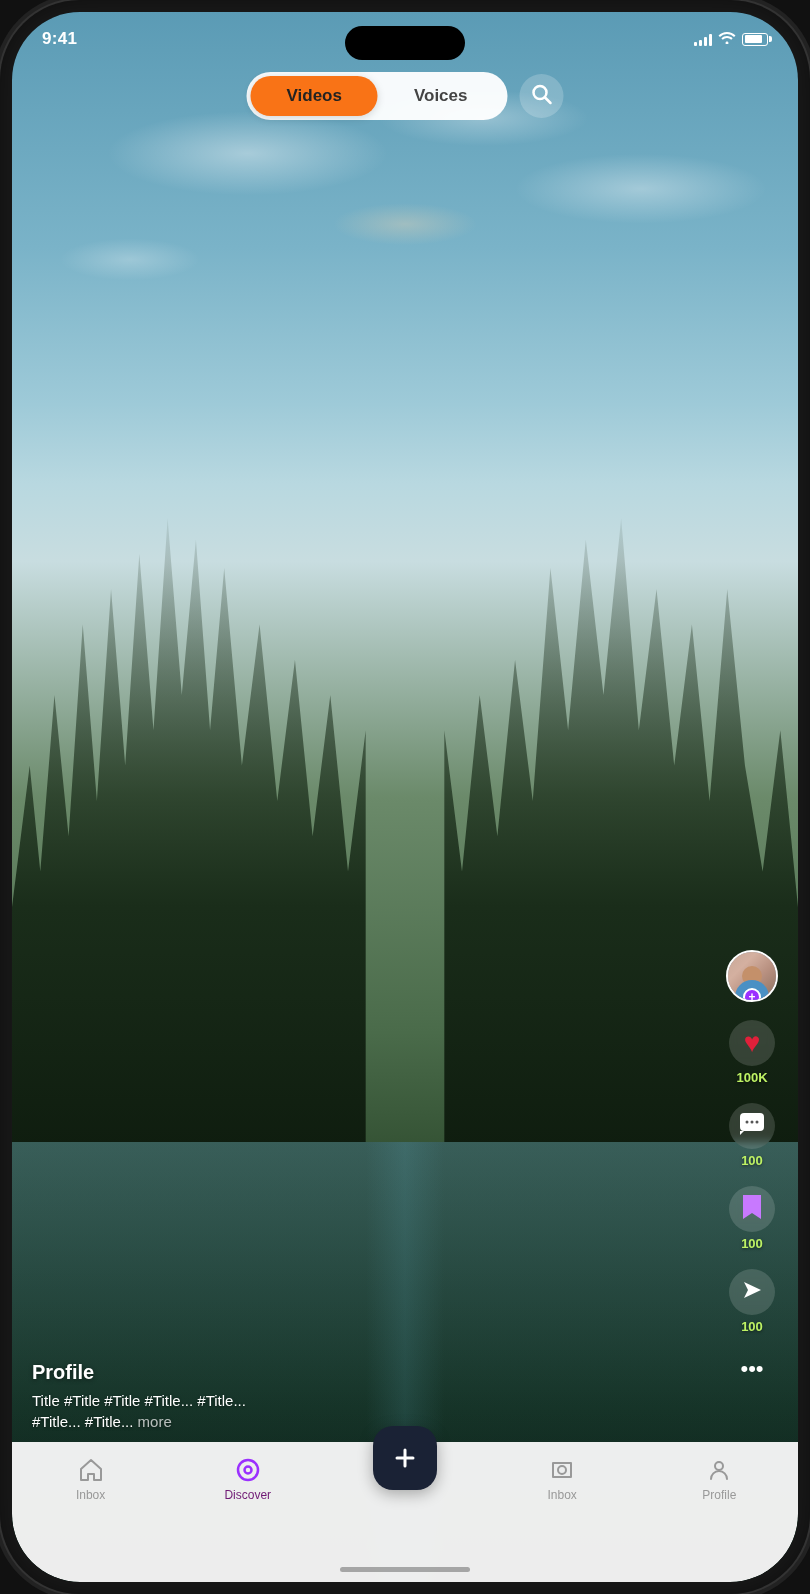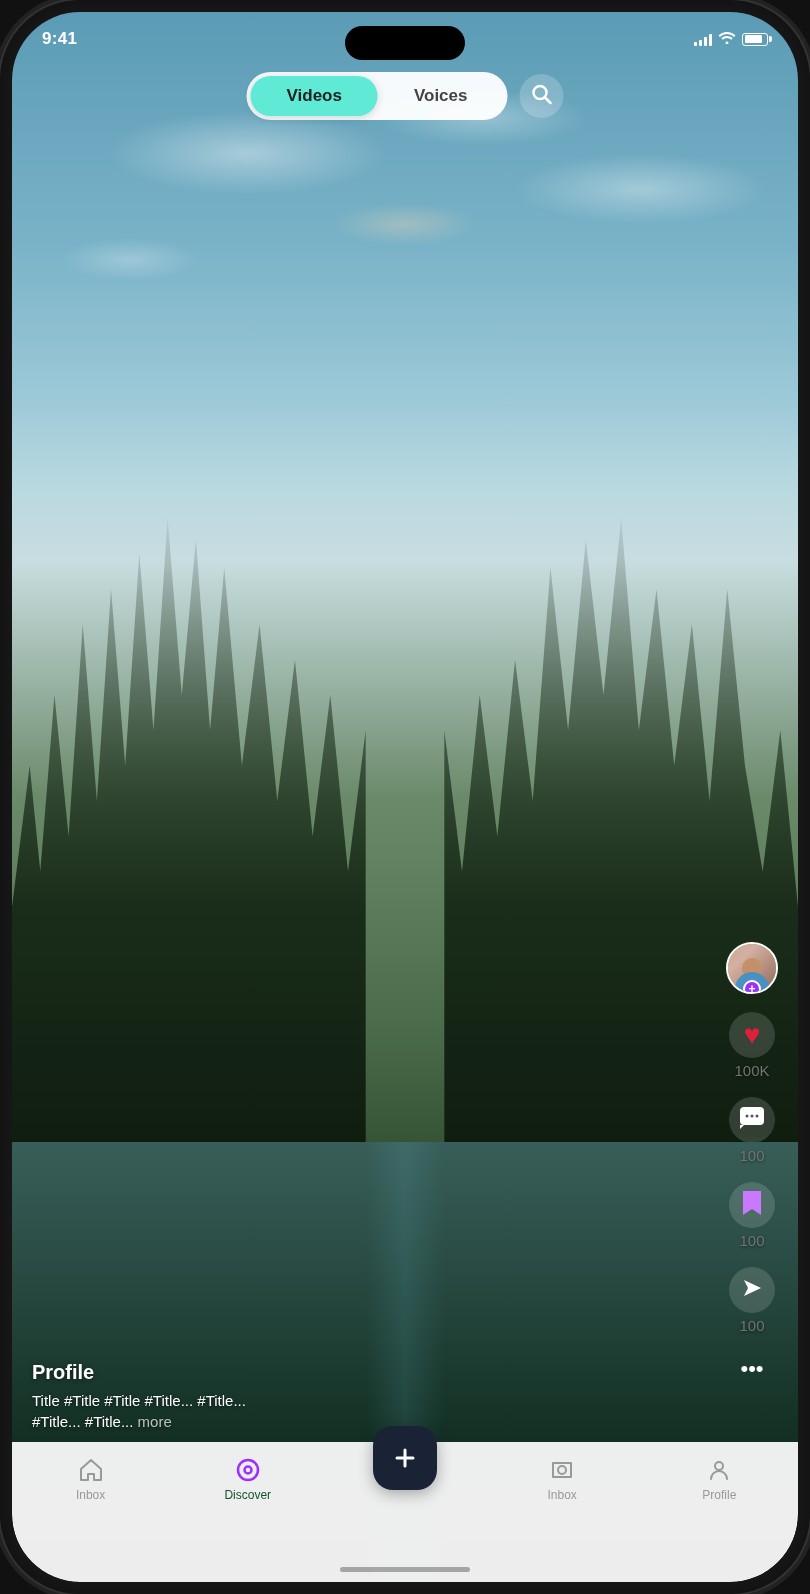--- a/index.html
+++ b/index.html
@@ -229,21 +229,21 @@
     .tab-btn {
       padding: 10px 36px;
       border-radius: 26px;
       font-size: 17px;
       font-weight: 600;
       cursor: pointer;
       color: #222;
       transition: background 0.2s;
     }
     .tab-btn.active {
-      background: #5eead4;
+      background: #f97316;
       box-shadow: 0 2px 8px rgba(0,0,0,0.15);
     }
     .tab-btn:not(.active) {
       color: #444;
       background: transparent;
     }
     .search-btn {
       background: rgba(255,255,255,0.2);
       width: 44px;
       height: 44px;
@@ -331,23 +331,23 @@
       width: 46px;
       height: 46px;
       background: rgba(255,255,255,0.15);
       border-radius: 50%;
       display: flex;
       align-items: center;
       justify-content: center;
       backdrop-filter: blur(4px);
     }
     .action-count {
-      color: #737373;
-      font-size: 15px;
-      font-weight: 400;
+      color: #bef264;
+      font-size: 13px;
+      font-weight: 700;
       text-shadow: 0 1px 3px rgba(0,0,0,0.5);
     }
     .more-dots {
       color: white;
       font-size: 22px;
       cursor: pointer;
       margin-top: 4px;
     }
     
     .bottom-info {
@@ -403,21 +403,21 @@
       display: flex;
       align-items: center;
       justify-content: center;
     }
     .nav-label {
       font-size: 12px;
       color: #999;
       font-weight: 500;
     }
     .nav-label.active {
-      color: #14532d;
+      color: #701a75;
     }
     .plus-button {
       width: 64px;
       height: 64px;
       background: #1a2235;
       border-radius: 20px;
       display: flex;
       align-items: center;
       justify-content: center;
       cursor: pointer;

